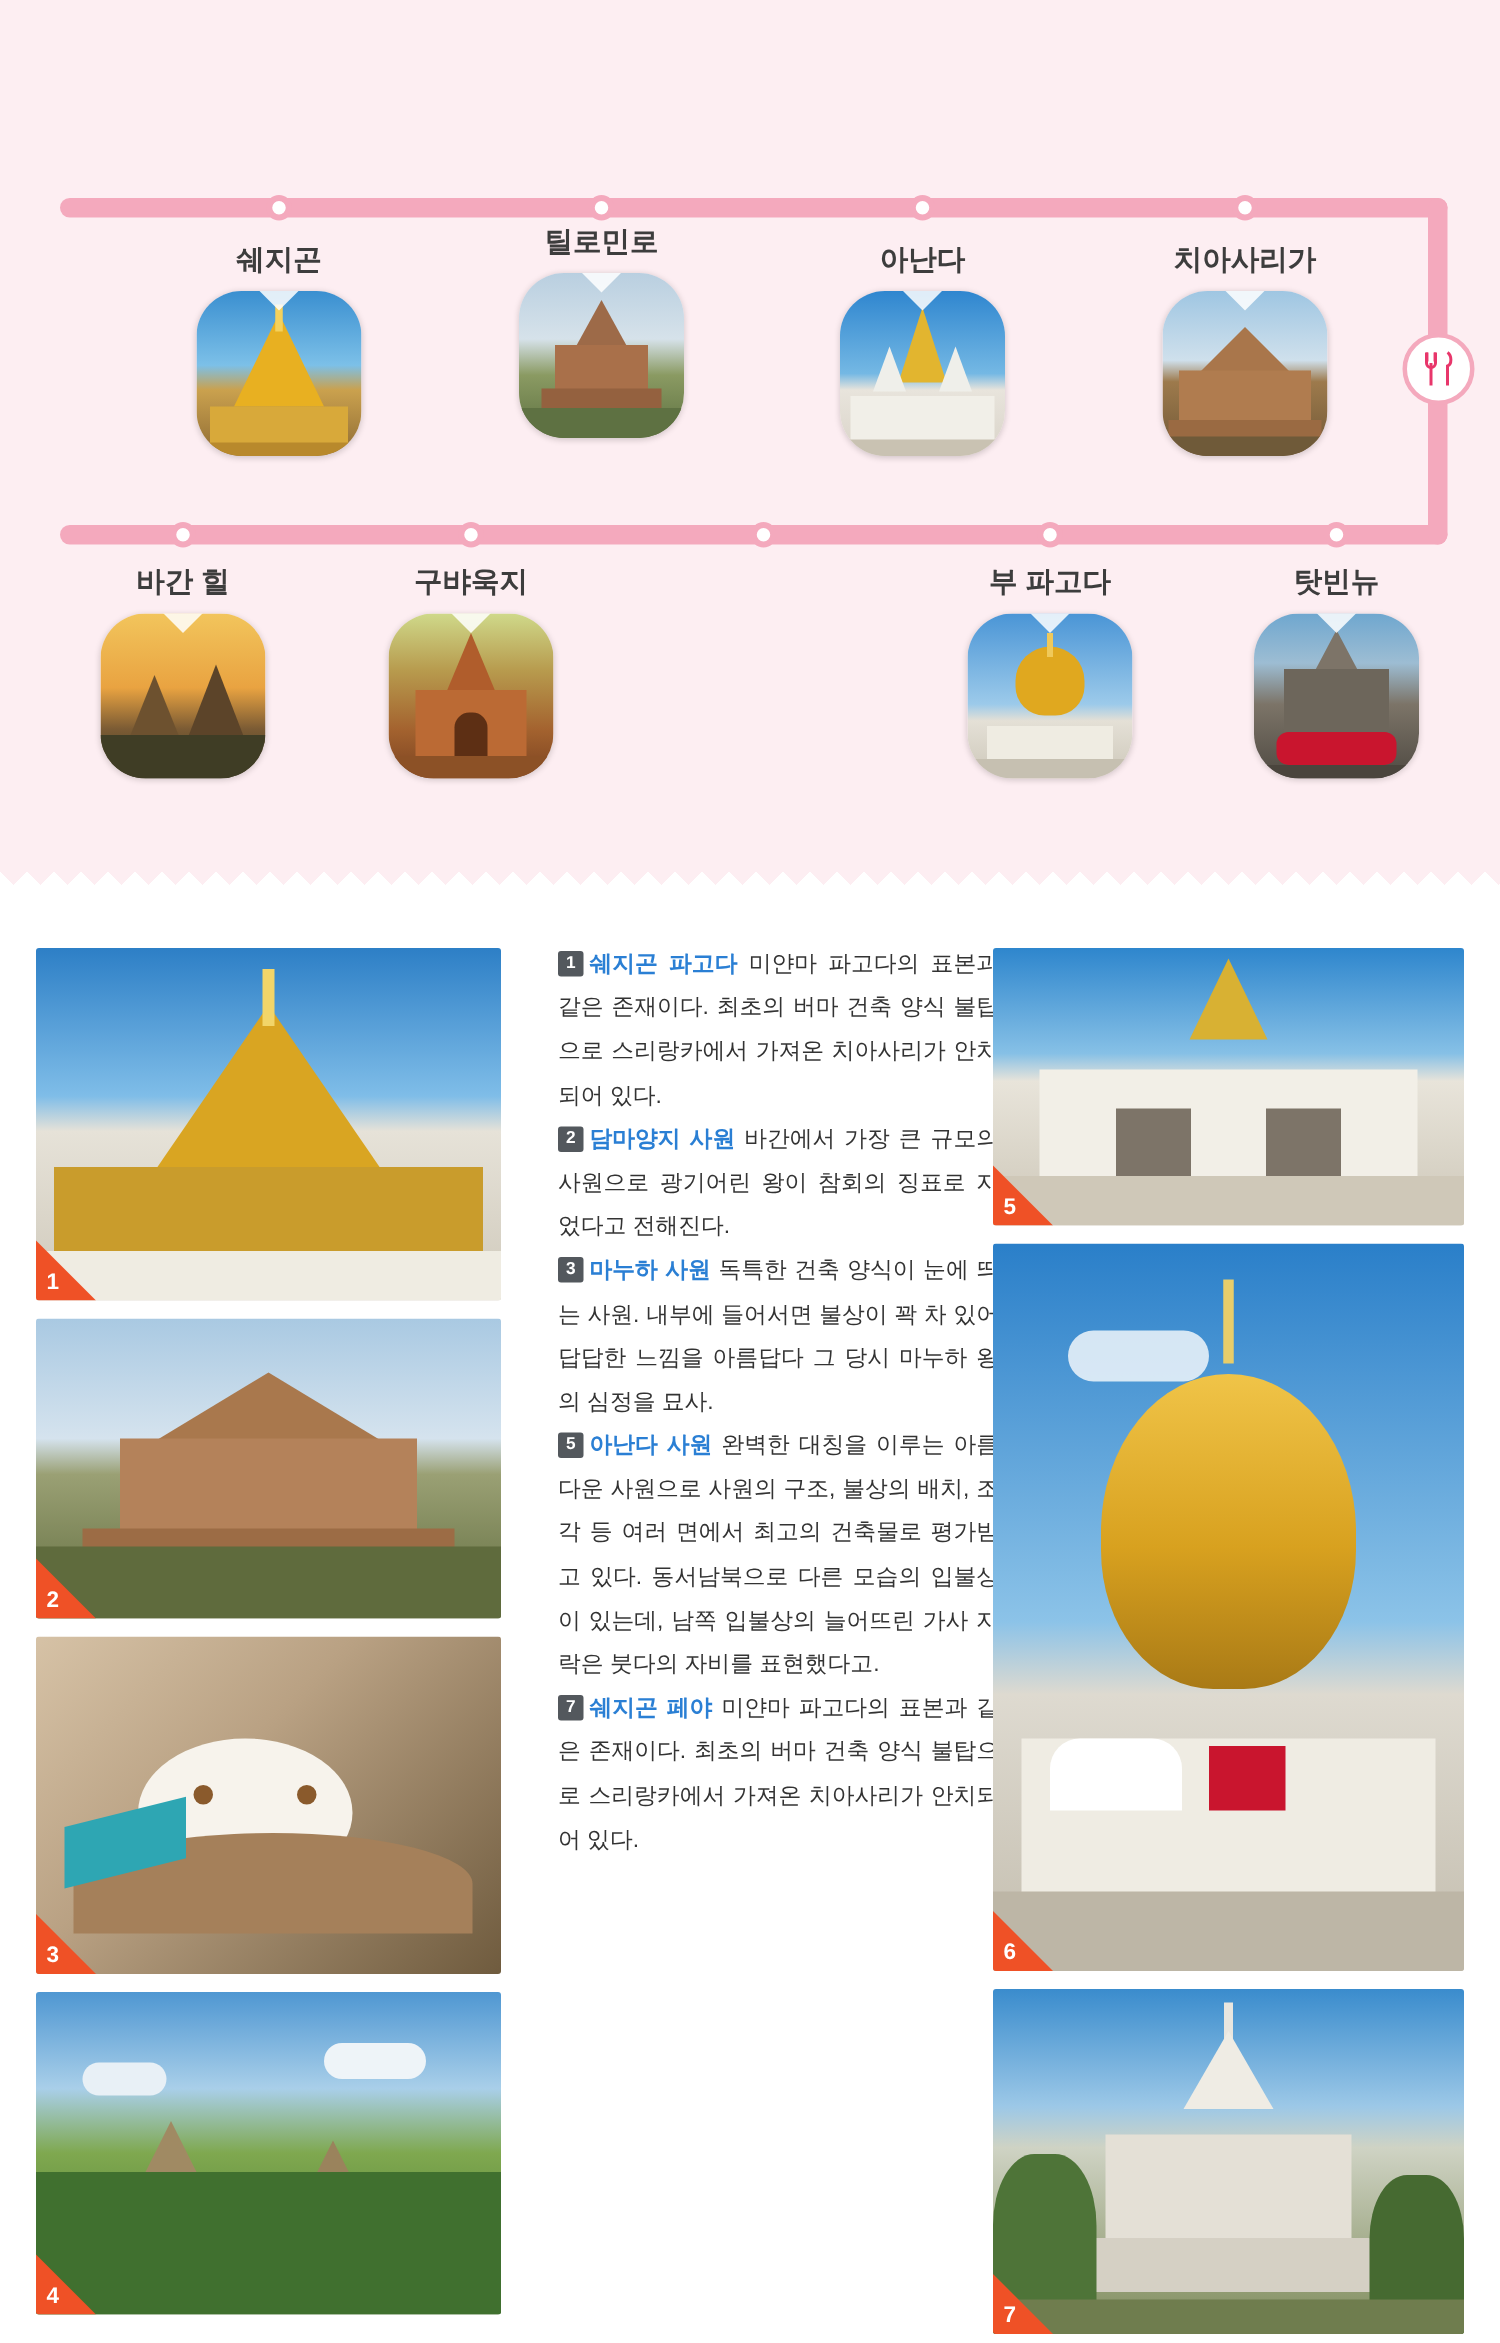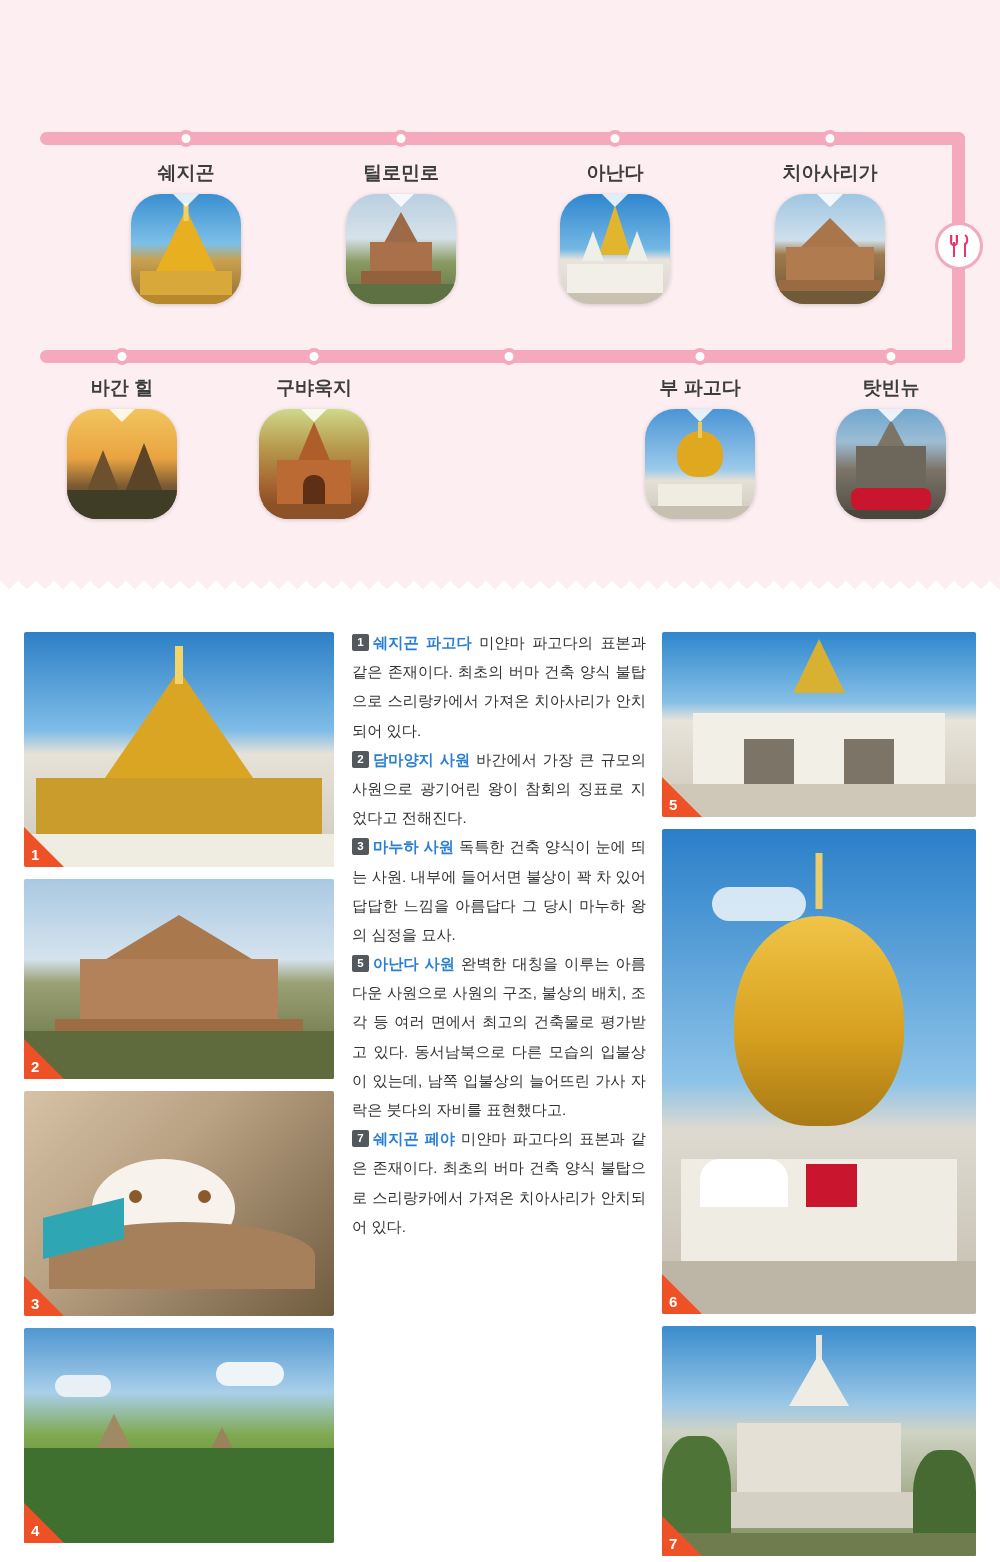--- a/index.html
+++ b/index.html
@@ -151,20 +151,21 @@
     font-size: 15px;
     font-weight: bold;
     z-index: 5;
   }
 
   .body-text {
     font-size: 15.2px;
     line-height: 1.92;
     color: #333333;
     text-align: justify;
+    margin-left: 20px;
   }
   .num-chip {
     display: inline-block;
     width: 17px; height: 17px;
     line-height: 17px;
     text-align: center;
     background: #53585d;
     color: #ffffff;
     font-size: 11.5px;
     font-weight: bold;
@@ -216,21 +217,21 @@
       <div class="spot-thumb">
         <div class="thumb-art" style="background:linear-gradient(#3a8fd0 0%,#7cc0e8 45%,#caa14e 60%,#8e6b34 100%);">
           <div style="position:absolute;left:50%;top:14%;transform:translateX(-50%);width:0;height:0;border-left:30px solid transparent;border-right:30px solid transparent;border-bottom:62px solid #e8b021;"></div>
           <div style="position:absolute;left:50%;top:8%;transform:translateX(-50%);width:5px;height:18px;background:#f4d15c;"></div>
           <div style="position:absolute;left:8%;bottom:6%;width:84%;height:24%;background:#d8a93a;"></div>
           <div style="position:absolute;left:0;bottom:0;width:100%;height:8%;background:#b8892c;"></div>
         </div>
       </div>
     </div>
 
-    <div class="spot" style="left:326px; top:160px;">
+    <div class="spot" style="left:326px; top:148px;">
       <div class="spot-label">틸로민로</div>
       <div class="spot-thumb">
         <div class="thumb-art" style="background:linear-gradient(#b9cfe0 0%,#d6e2ea 40%,#8a9a62 62%,#5d7041 100%);">
           <div style="position:absolute;left:50%;top:16%;transform:translateX(-50%);width:0;height:0;border-left:22px solid transparent;border-right:22px solid transparent;border-bottom:40px solid #9d6a48;"></div>
           <div style="position:absolute;left:22%;bottom:22%;width:56%;height:34%;background:#a9704a;"></div>
           <div style="position:absolute;left:14%;bottom:16%;width:72%;height:14%;background:#94613f;"></div>
           <div style="position:absolute;left:0;bottom:0;width:100%;height:18%;background:#5e7142;"></div>
         </div>
       </div>
     </div>

